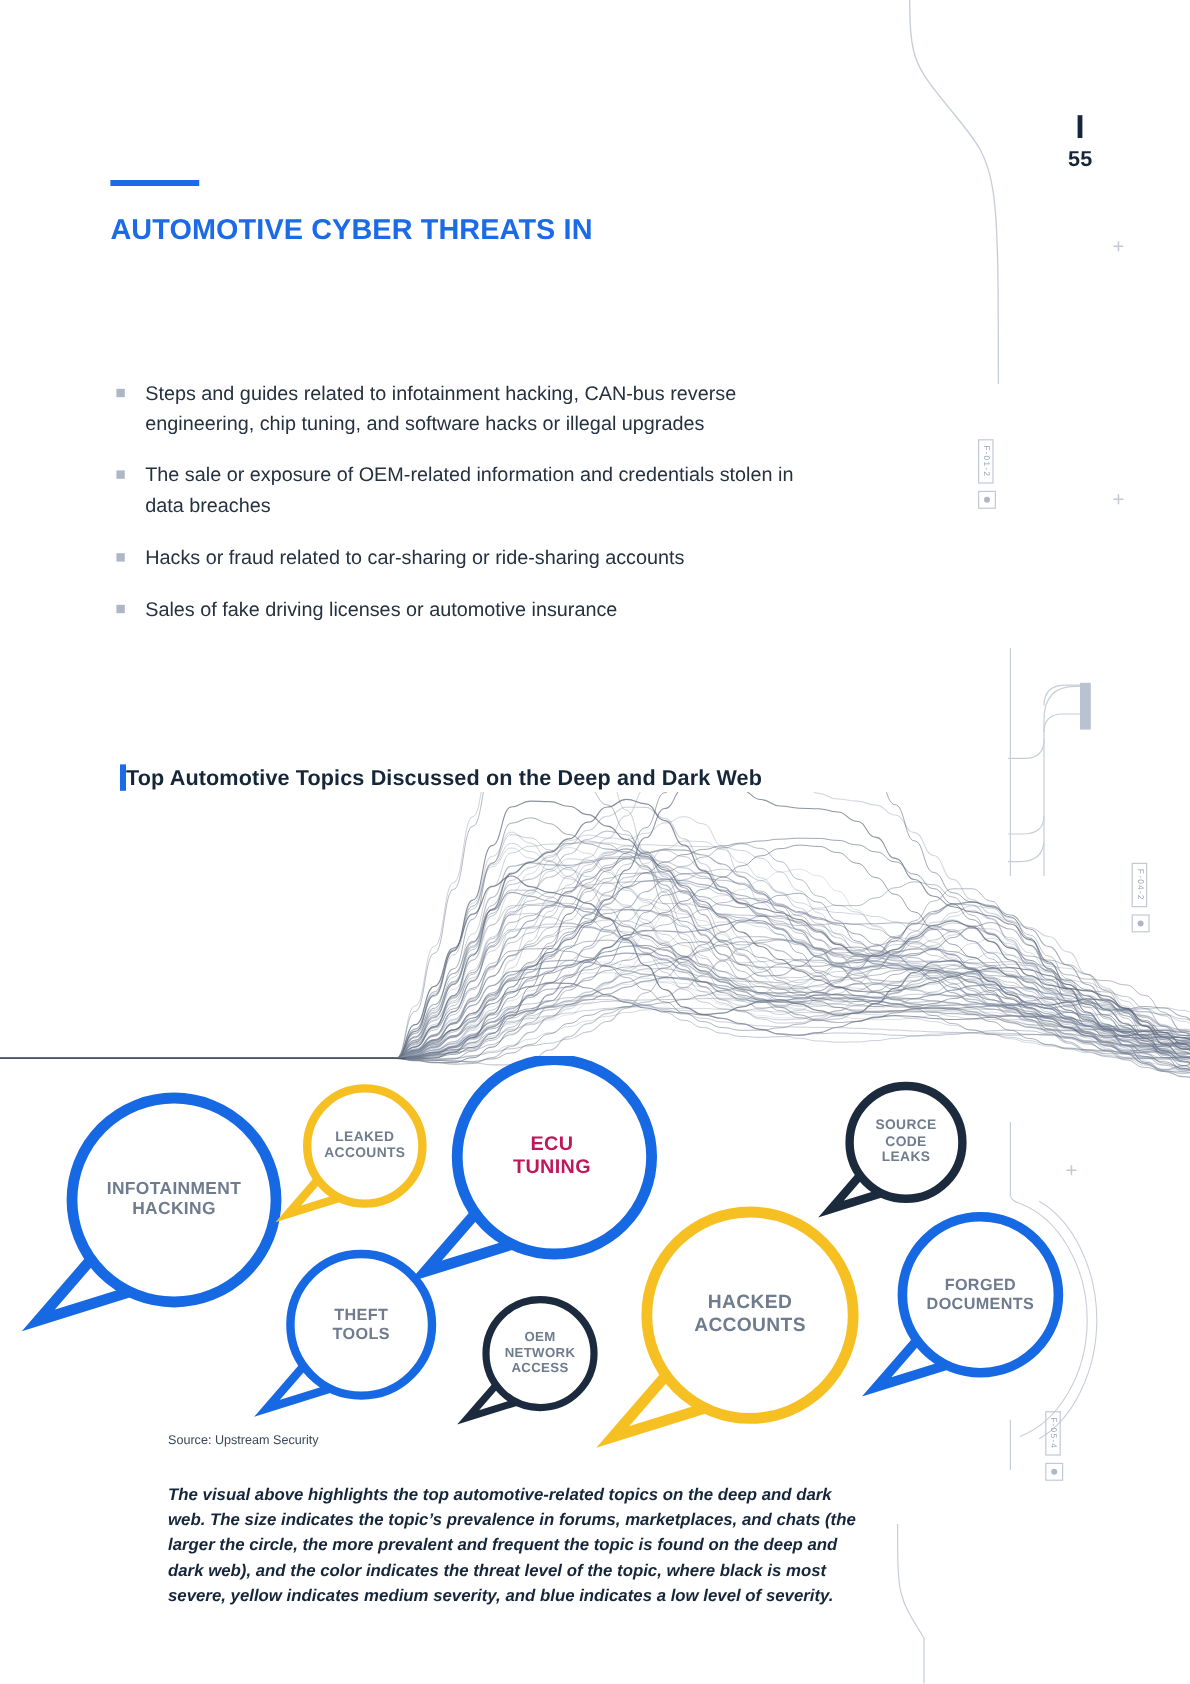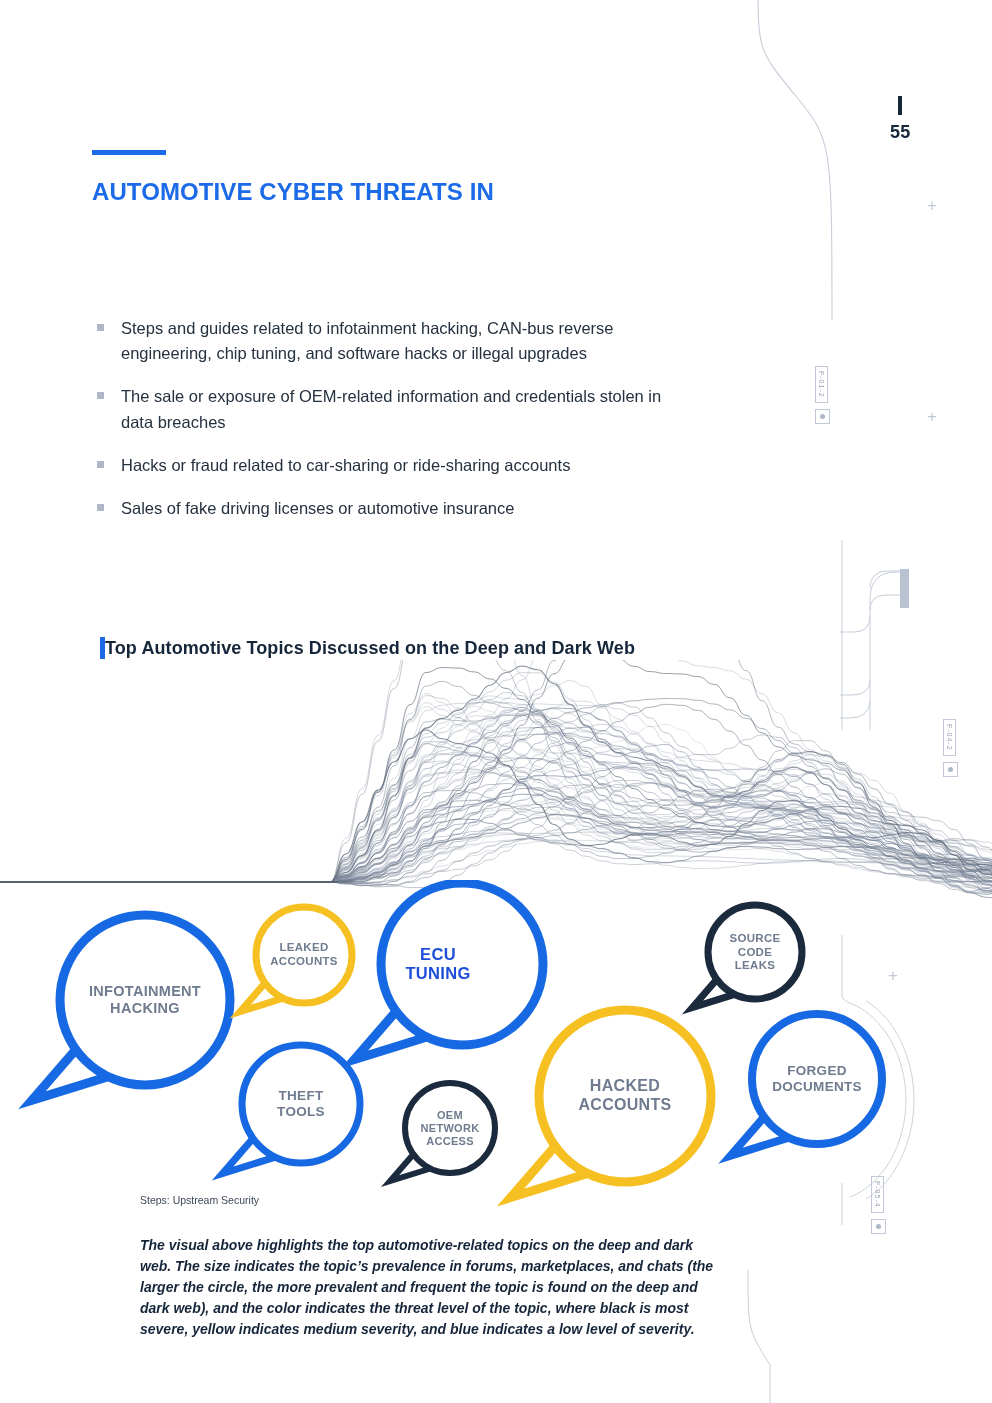--- a/index.html
+++ b/index.html
@@ -287,28 +287,28 @@
       <g>
         <path d="M 555.1 266.1 L 510.6 317.5 L 587.7 293.5" fill="none" stroke="#f7c022" stroke-width="9" stroke-linejoin="miter"></path>
         <circle cx="625" cy="216" r="86" fill="#ffffff" fill-opacity="0.92" stroke="#f7c022" stroke-width="9"></circle>
       </g>
       <g>
         <path d="M 764.2 236.9 L 730.5 275.7 L 788.8 257.6" fill="none" stroke="#1668e3" stroke-width="8" stroke-linejoin="miter"></path>
         <circle cx="817" cy="199" r="65" fill="#ffffff" fill-opacity="0.92" stroke="#1668e3" stroke-width="8"></circle>
       </g>
     </svg>
 
-  <div class="source">Steps: Upstream Security</div>
+  <div class="source">Source: Upstream Security</div>
   <div class="caption">The visual above highlights the top automotive-related topics on the deep and dark web. The size indicates the topic’s prevalence in forums, marketplaces, and chats (the larger the circle, the more prevalent and frequent the topic is found on the deep and dark web), and the color indicates the threat level of the topic, where black is most severe, yellow indicates medium severity, and blue indicates a low level of severity.</div>
 
 <div class="blab" style="left: 145px; top: 1000px; font-size: 14.5px; color: rgb(111, 123, 142);">INFOTAINMENT
 HACKING</div>
     <div class="blab" style="left: 304px; top: 955px; font-size: 11.5px; color: rgb(111, 123, 142);">LEAKED
 ACCOUNTS</div>
-    <div class="blab" style="left: 438px; top: 964px; font-size: 16.5px; color: #1d4ed8; text-align: center;">ECU
+    <div class="blab" style="left: 460px; top: 964px; font-size: 16.5px; color: #be185d; text-align: center;">ECU
 TUNING</div>
     <div class="blab" style="left: 755px; top: 952px; font-size: 11.5px; color: rgb(111, 123, 142);">SOURCE
 CODE
 LEAKS</div>
     <div class="blab" style="left: 301px; top: 1104px; font-size: 13.5px; color: rgb(111, 123, 142);">THEFT
 TOOLS</div>
     <div class="blab" style="left: 450px; top: 1128px; font-size: 11px; color: rgb(111, 123, 142);">OEM
 NETWORK
 ACCESS</div>
     <div class="blab" style="left: 625px; top: 1096px; font-size: 16px; color: rgb(111, 123, 142);">HACKED

